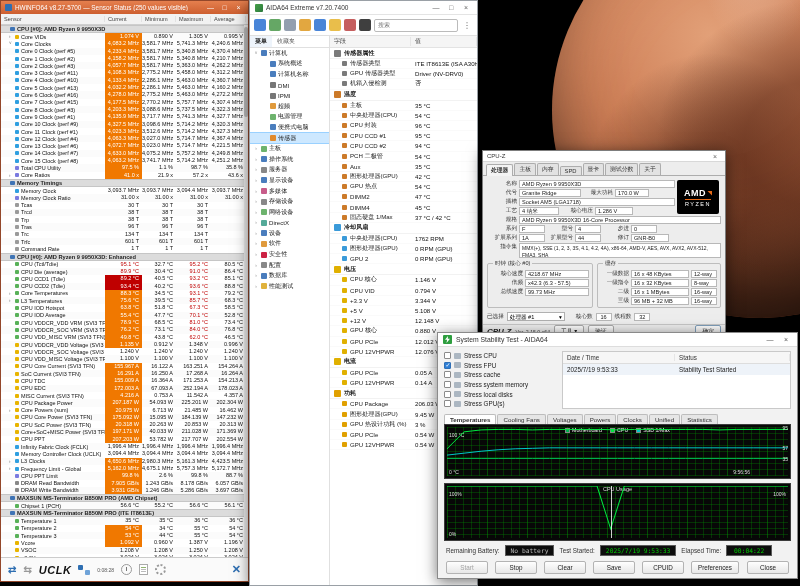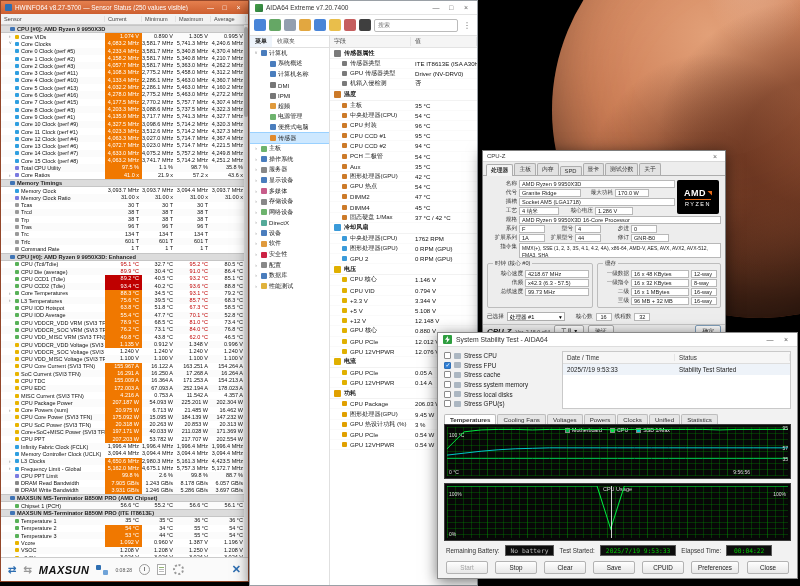--- a/index.html
+++ b/index.html
@@ -972,21 +972,21 @@
           </div>
           <div class="hw-val">3.024 V</div>
           <div class="hw-val">3.024 V</div>
           <div class="hw-val">3.024 V</div>
           <div class="hw-val">3.024 V</div>
         </div>
       </div>
     <div class="hw-foot">
       <span class="hwf-arr" style="color:#2f6fb2">⇄</span>
       <span class="hwf-arr" style="color:#9a9a9a">⇆</span>
-      <span class="aorus">MAXSUN</span>
+      <span class="aorus">UCLK</span>
       <span class="hwf-net"></span>
       <span class="hwf-time">0:08:28</span>
       <span class="hwf-clock"></span>
       <span class="hwf-sheet"></span>
       <span class="hwf-gear"></span>
       <span class="hwf-x">✕</span>
     </div>
   </div>
 
   <div class="win" id="aida">

